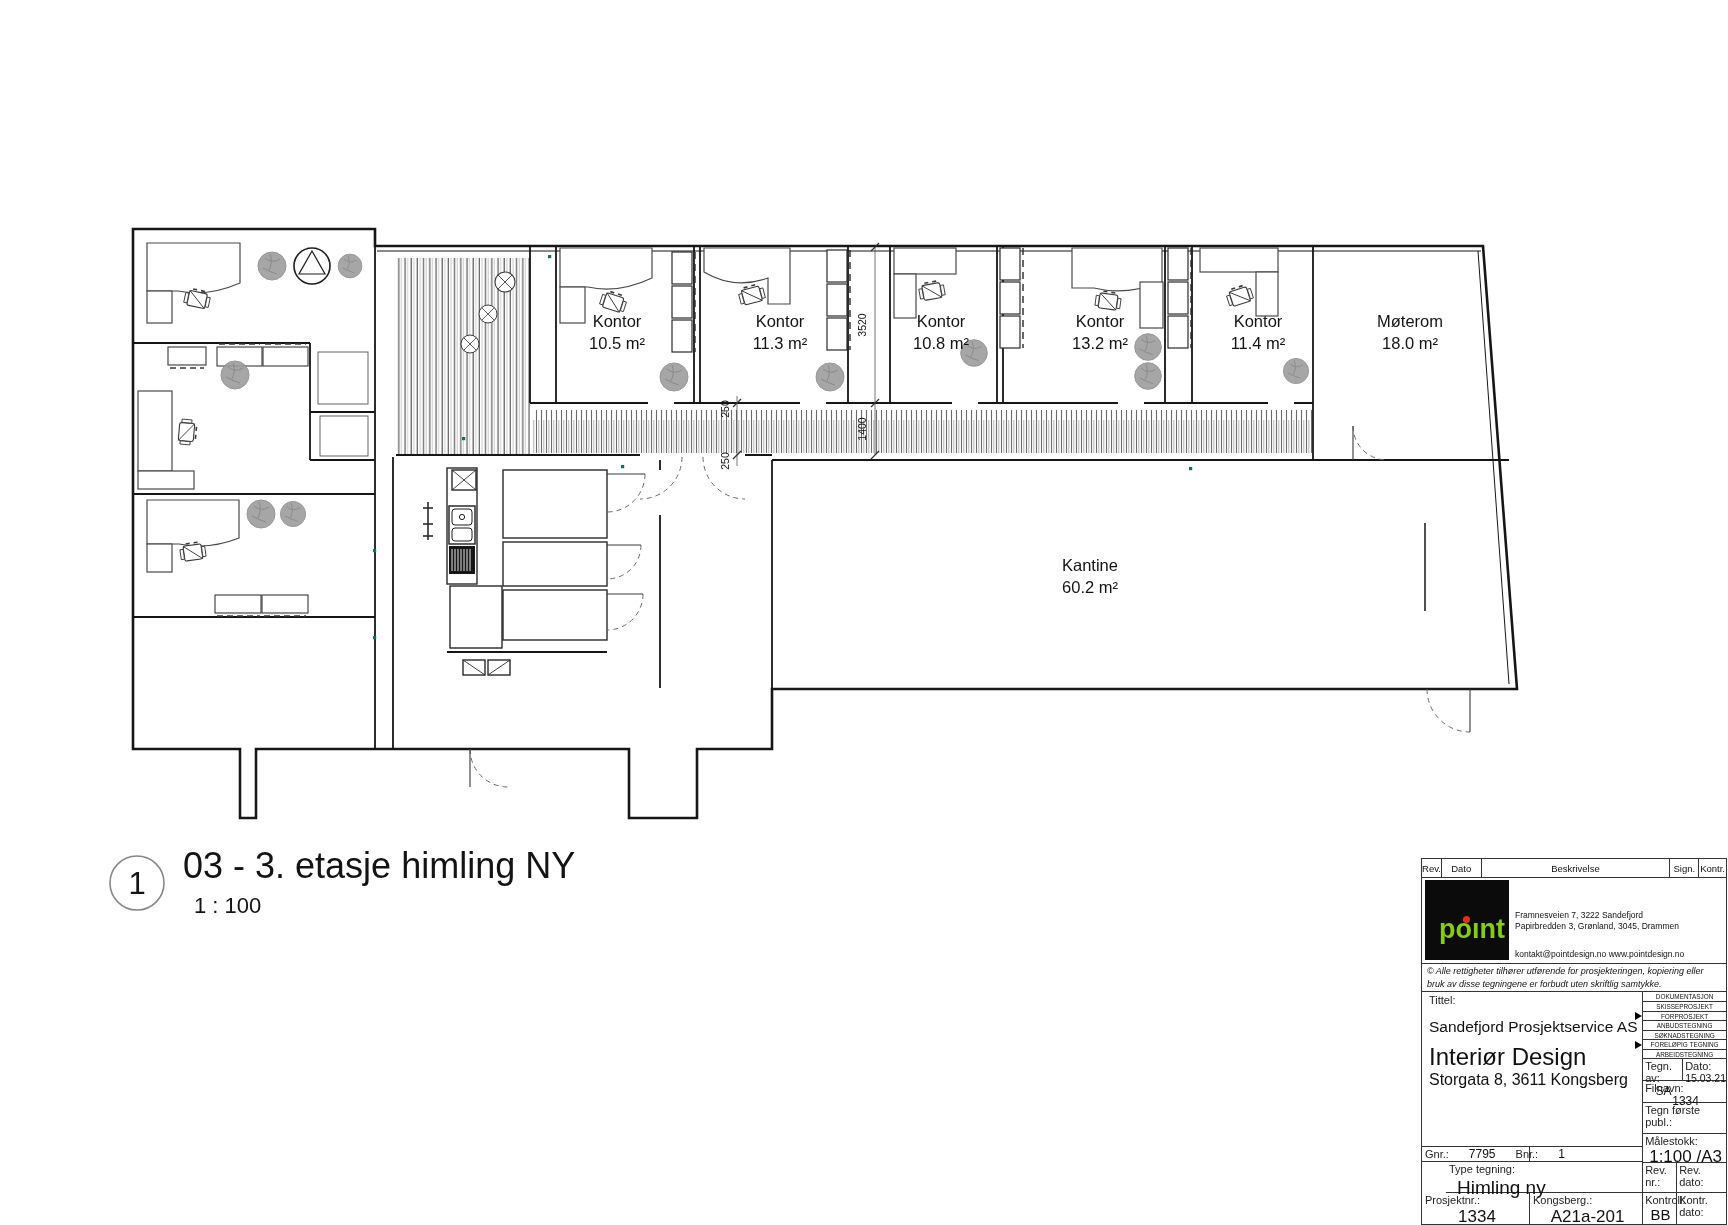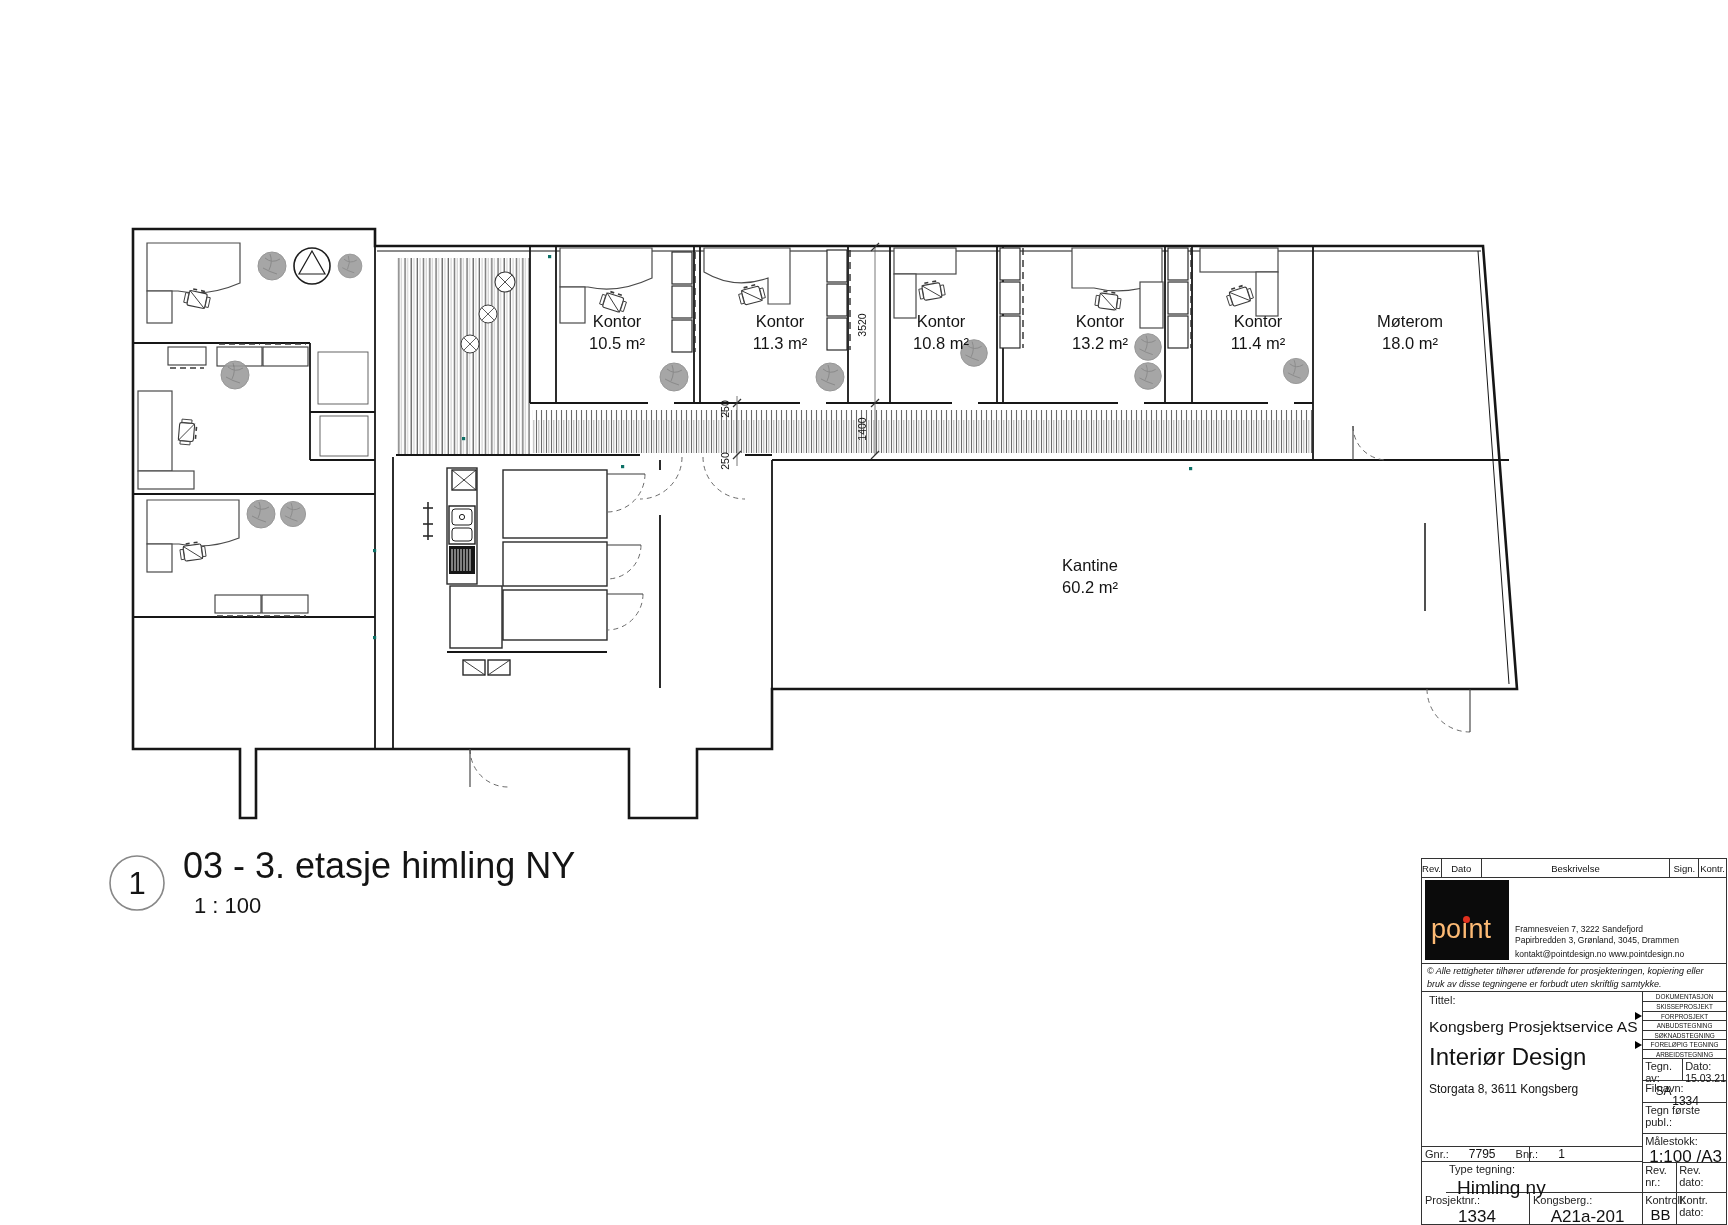--- a/index.html
+++ b/index.html
@@ -8,33 +8,33 @@
   *{box-sizing:border-box;}
   svg text{font-family:"Liberation Sans",sans-serif;fill:#141414;}
   
   .tb{position:absolute;left:1421px;top:858px;width:306px;height:367px;border:1.4px solid #333;background:#fff;}
   .tb .row1{display:flex;height:19px;border-bottom:1px solid #333;}
   .tb .row1>div{border-right:1px solid #333;font-size:9.5px;display:flex;align-items:center;justify-content:center;}
   .tb .row1>div:last-child{border-right:none;}
   .c-rev{width:20px}.c-dato{width:40px}.c-besk{width:190px}.c-sign{width:29px}.c-kontr{width:27px}
   .logo-row{position:relative;height:86px;border-bottom:1px solid #333;}
   .logo-box{position:absolute;left:3px;top:2px;width:84px;height:80px;background:#0b0b0b;}
-  .logo-text{position:absolute;left:6px;bottom:15px;color:#fdba74;font-weight:400;font-size:27px;letter-spacing:0;}
+  .logo-text{position:absolute;left:14px;bottom:15px;color:#84cc16;font-weight:700;font-size:27px;letter-spacing:0;}
   .logo-dot{position:absolute;left:38px;bottom:37px;width:7px;height:7px;border-radius:50%;background:#e0301e;}
-  .addr{position:absolute;left:93px;top:46px;font-size:8.5px;line-height:1.35;}
+  .addr{position:absolute;left:93px;top:32px;font-size:8.5px;line-height:1.35;}
   .contact{position:absolute;left:93px;bottom:4px;font-size:8.5px;}
   .copy-row{height:28px;border-bottom:1px solid #333;font-style:italic;font-size:9px;line-height:1.45;padding:1px 5px;}
   .main{display:flex;height:233px;}
   .mleft{width:223px;border-right:1px solid #333;display:flex;flex-direction:column;}
   .mright{width:83px;display:flex;flex-direction:column;}
   .cell-lab{font-size:11px;color:#222;}
   .tittel-cell{height:156px;border-bottom:1px solid #333;padding:2px 4px 0 7px;}
   .t-line1{font-size:15.5px;margin-top:12px;white-space:nowrap;}
   .t-line2{font-size:24px;margin-top:7px;white-space:nowrap;}
-  .t-line3{font-size:12px;margin-top:11px;white-space:nowrap;}
+  .t-line3{font-size:16px;white-space:nowrap;}
   .gnr-row{height:15px;border-bottom:1px solid #333;display:flex;}
   .gnr-a{width:108px;border-right:1px solid #333;display:flex;align-items:center;gap:20px;padding-left:3px;}
   .gnr-a .val{font-size:12px;}
   .gnr-b{flex:1;}
   .type-row{height:31px;border-bottom:1px solid #333;padding:1px 0 0 3px;margin-left:24px;}
   .type-val{font-size:19px;margin:2px 0 0 8px;}
   .bot-row{height:32px;display:flex;}
   .bot-row>div{padding:1px 0 0 3px;}
   .bot-a{width:108px;border-right:1px solid #333;}
   .bot-b{flex:1;}
@@ -344,21 +344,21 @@
       <div>Framnesveien 7, 3222 Sandefjord</div>
       <div>Papirbredden 3, Grønland, 3045, Drammen</div>
     </div>
     <div class="contact">kontakt@pointdesign.no www.pointdesign.no</div>
   </div>
   <div class="copy-row">© Alle rettigheter tilhører utførende for prosjekteringen, kopiering eller bruk av disse tegningene er forbudt uten skriftlig samtykke.</div>
   <div class="main">
     <div class="mleft">
       <div class="tittel-cell">
         <div class="cell-lab">Tittel:</div>
-        <div class="t-line1">Kongsberg Prosjektservice AS</div>
+        <div class="t-line1">Sandefjord Prosjektservice AS</div>
         <div class="t-line2">Interiør Design</div>
         <div class="t-line3">Storgata 8, 3611 Kongsberg</div>
       </div>
       <div class="gnr-row">
         <div class="gnr-a">
           <span class="cell-lab">Gnr.:</span>
           <span class="val">7795</span>
           <span class="cell-lab">Bnr.:</span>
           <span class="val">1</span>
         </div>

